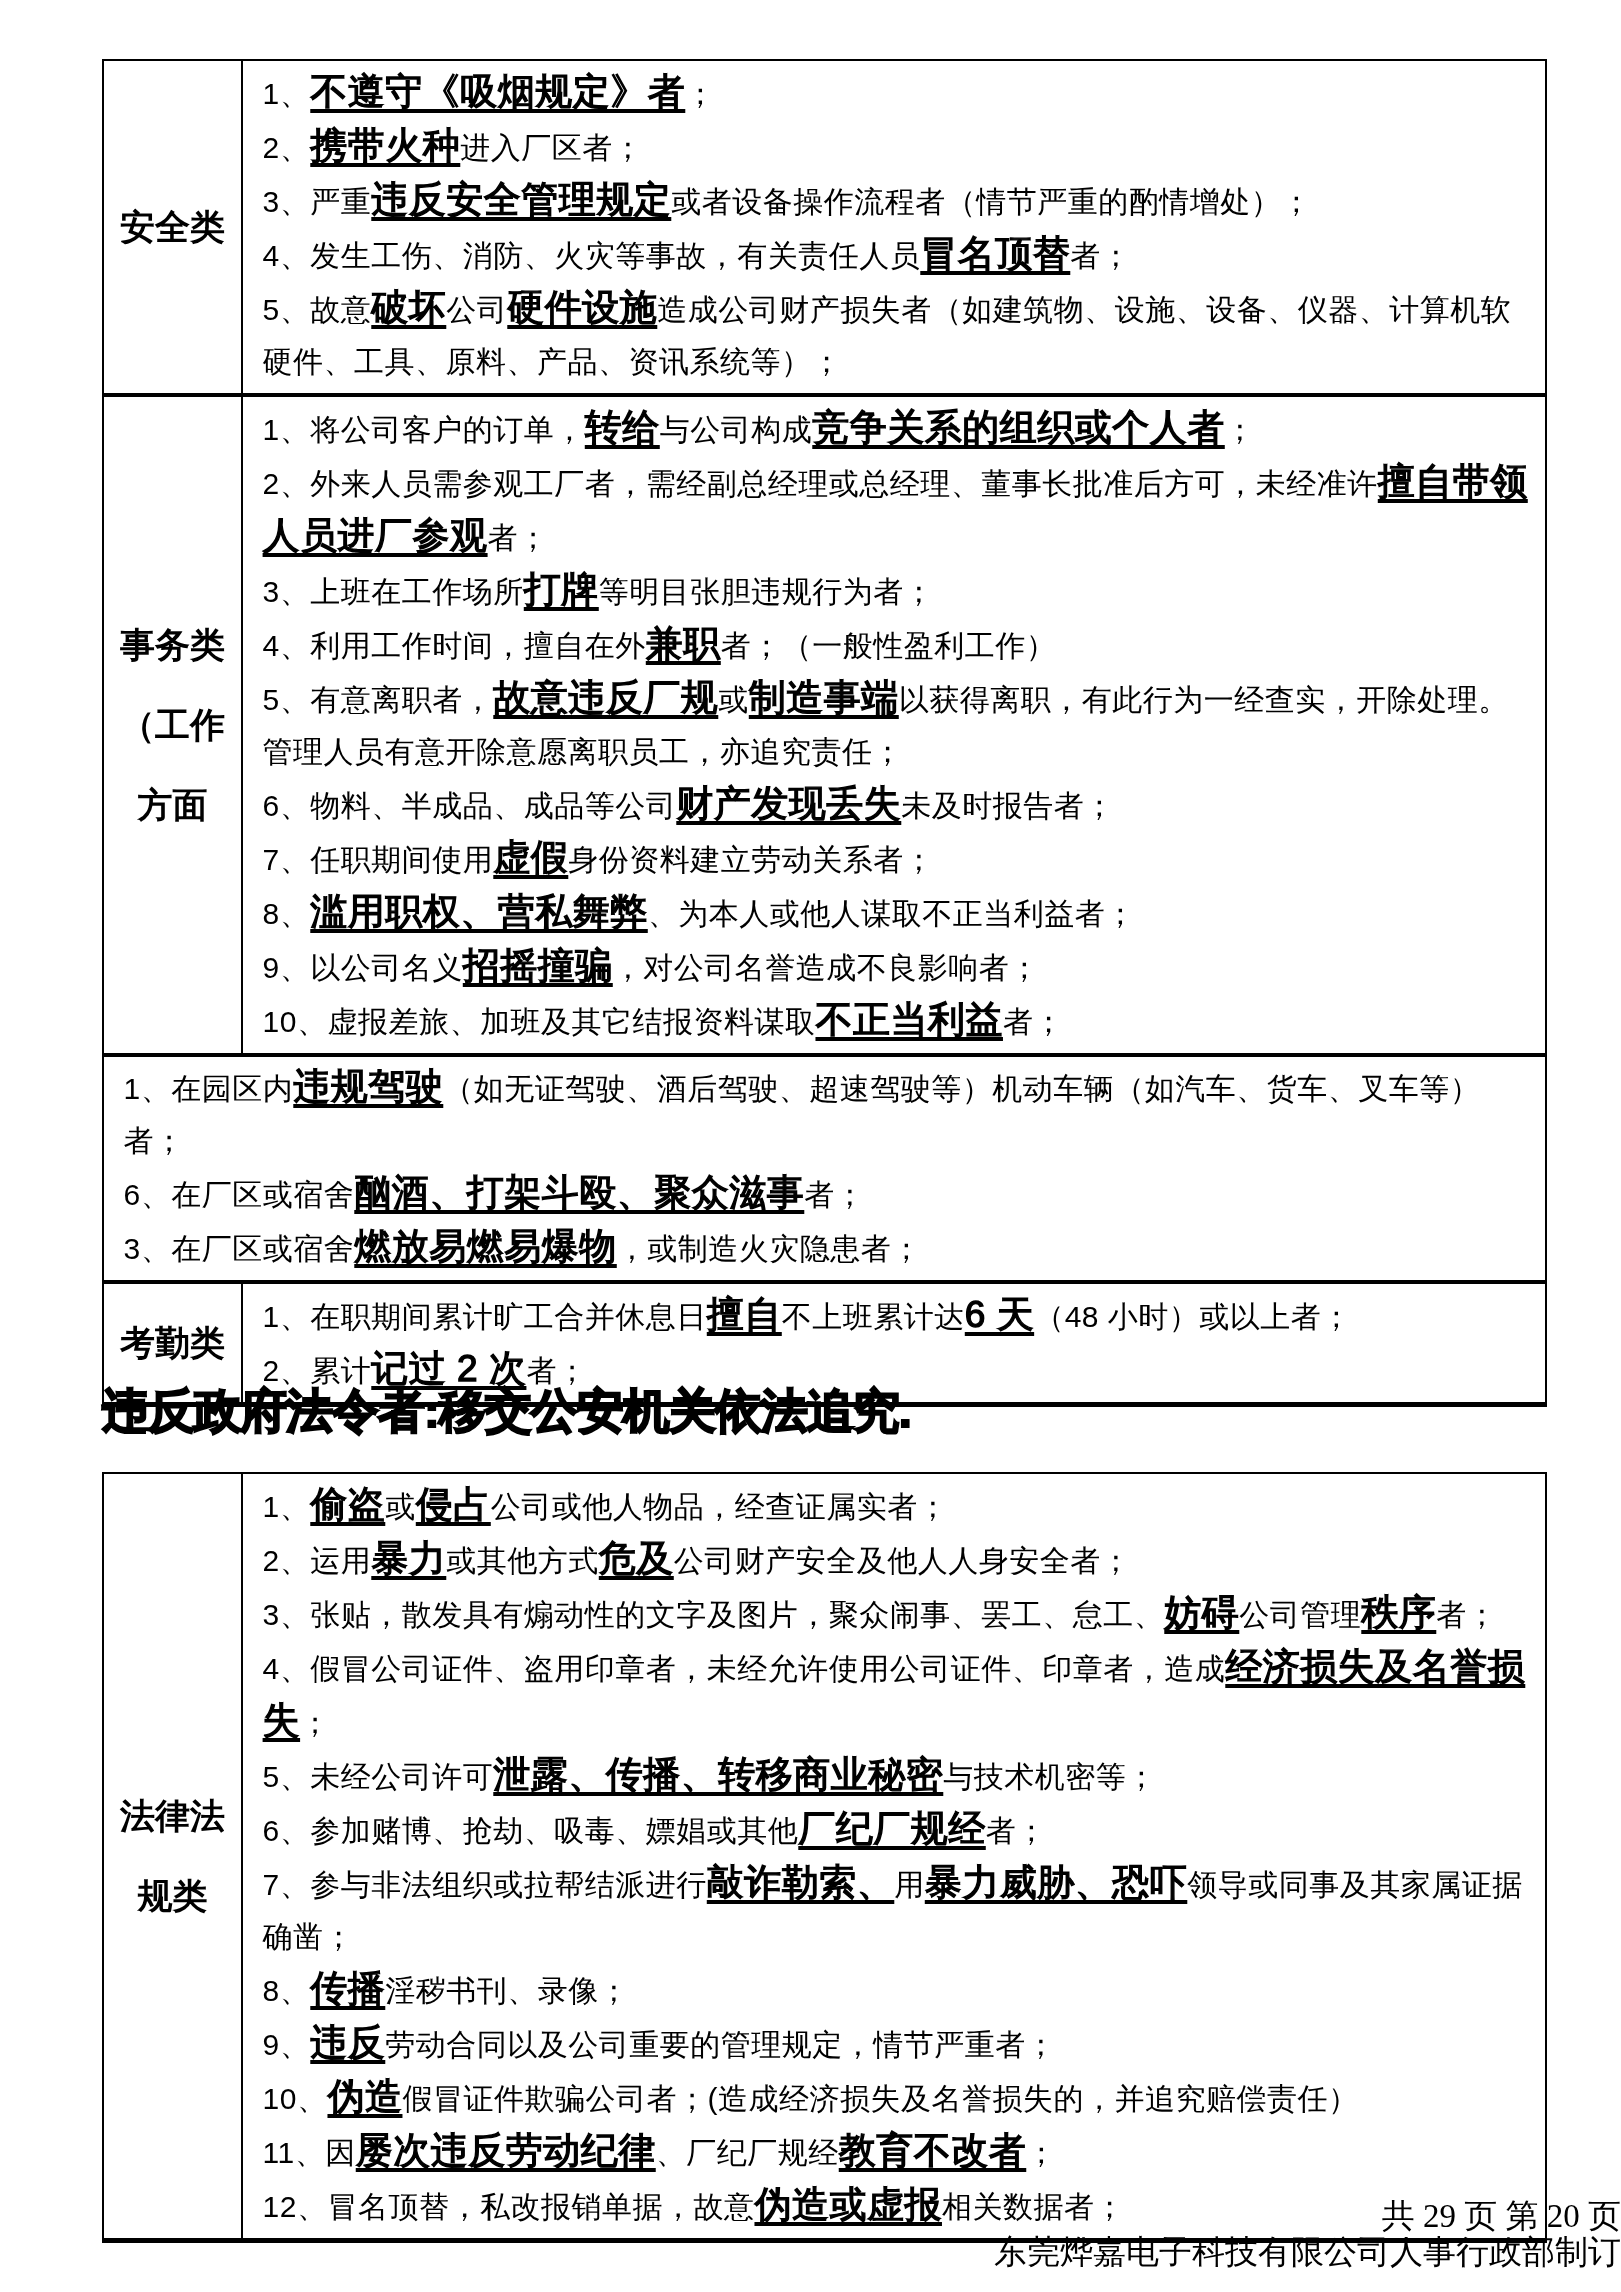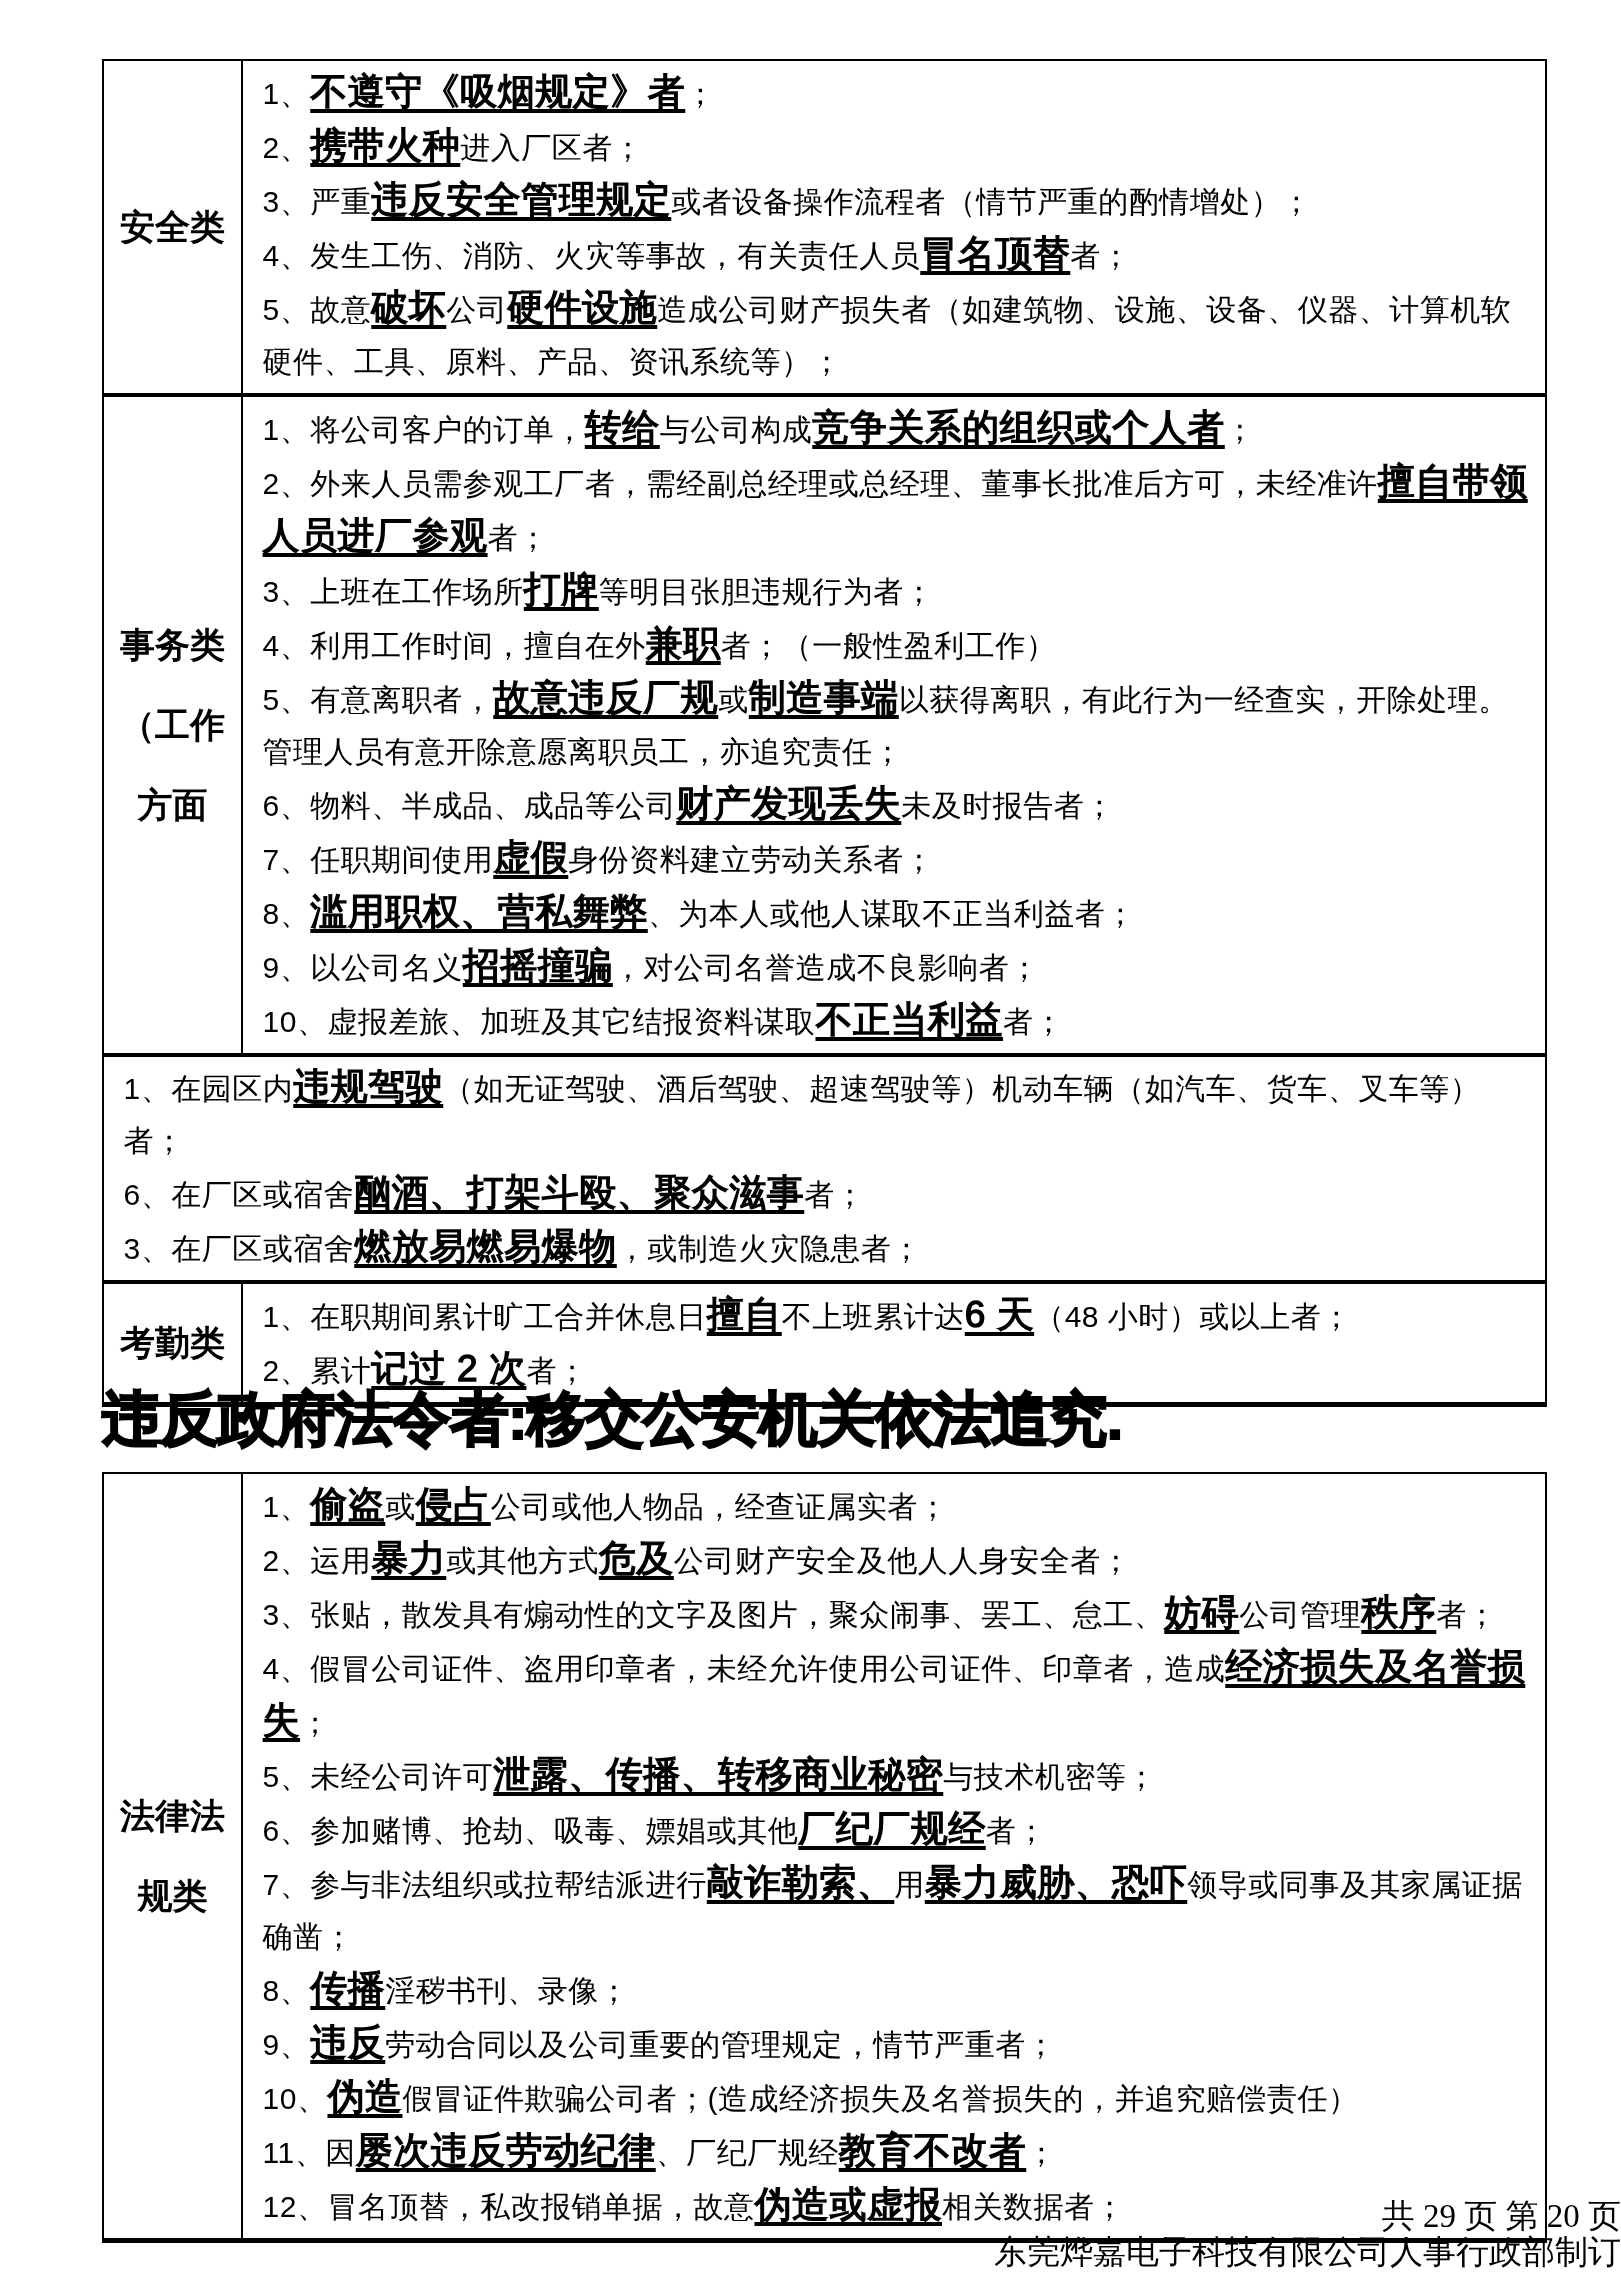--- a/index.html
+++ b/index.html
@@ -51,21 +51,21 @@
     font-size:37px;
     -webkit-text-stroke:1.4px #000;
     text-decoration:underline;
     text-decoration-thickness:3.9px;
     text-underline-offset:4.9px;
   }
   .heading{
     position:absolute;
     left:102px;top:1380px;
     margin:0;
-    font-size:59px;
+    font-size:47px;
     font-weight:900;
     -webkit-text-stroke:2px #000;
     letter-spacing:-1px;
     white-space:nowrap;
   }
   .footer{
     position:absolute;
     left:0;top:2198px;
     width:100%;
     text-align:right;

